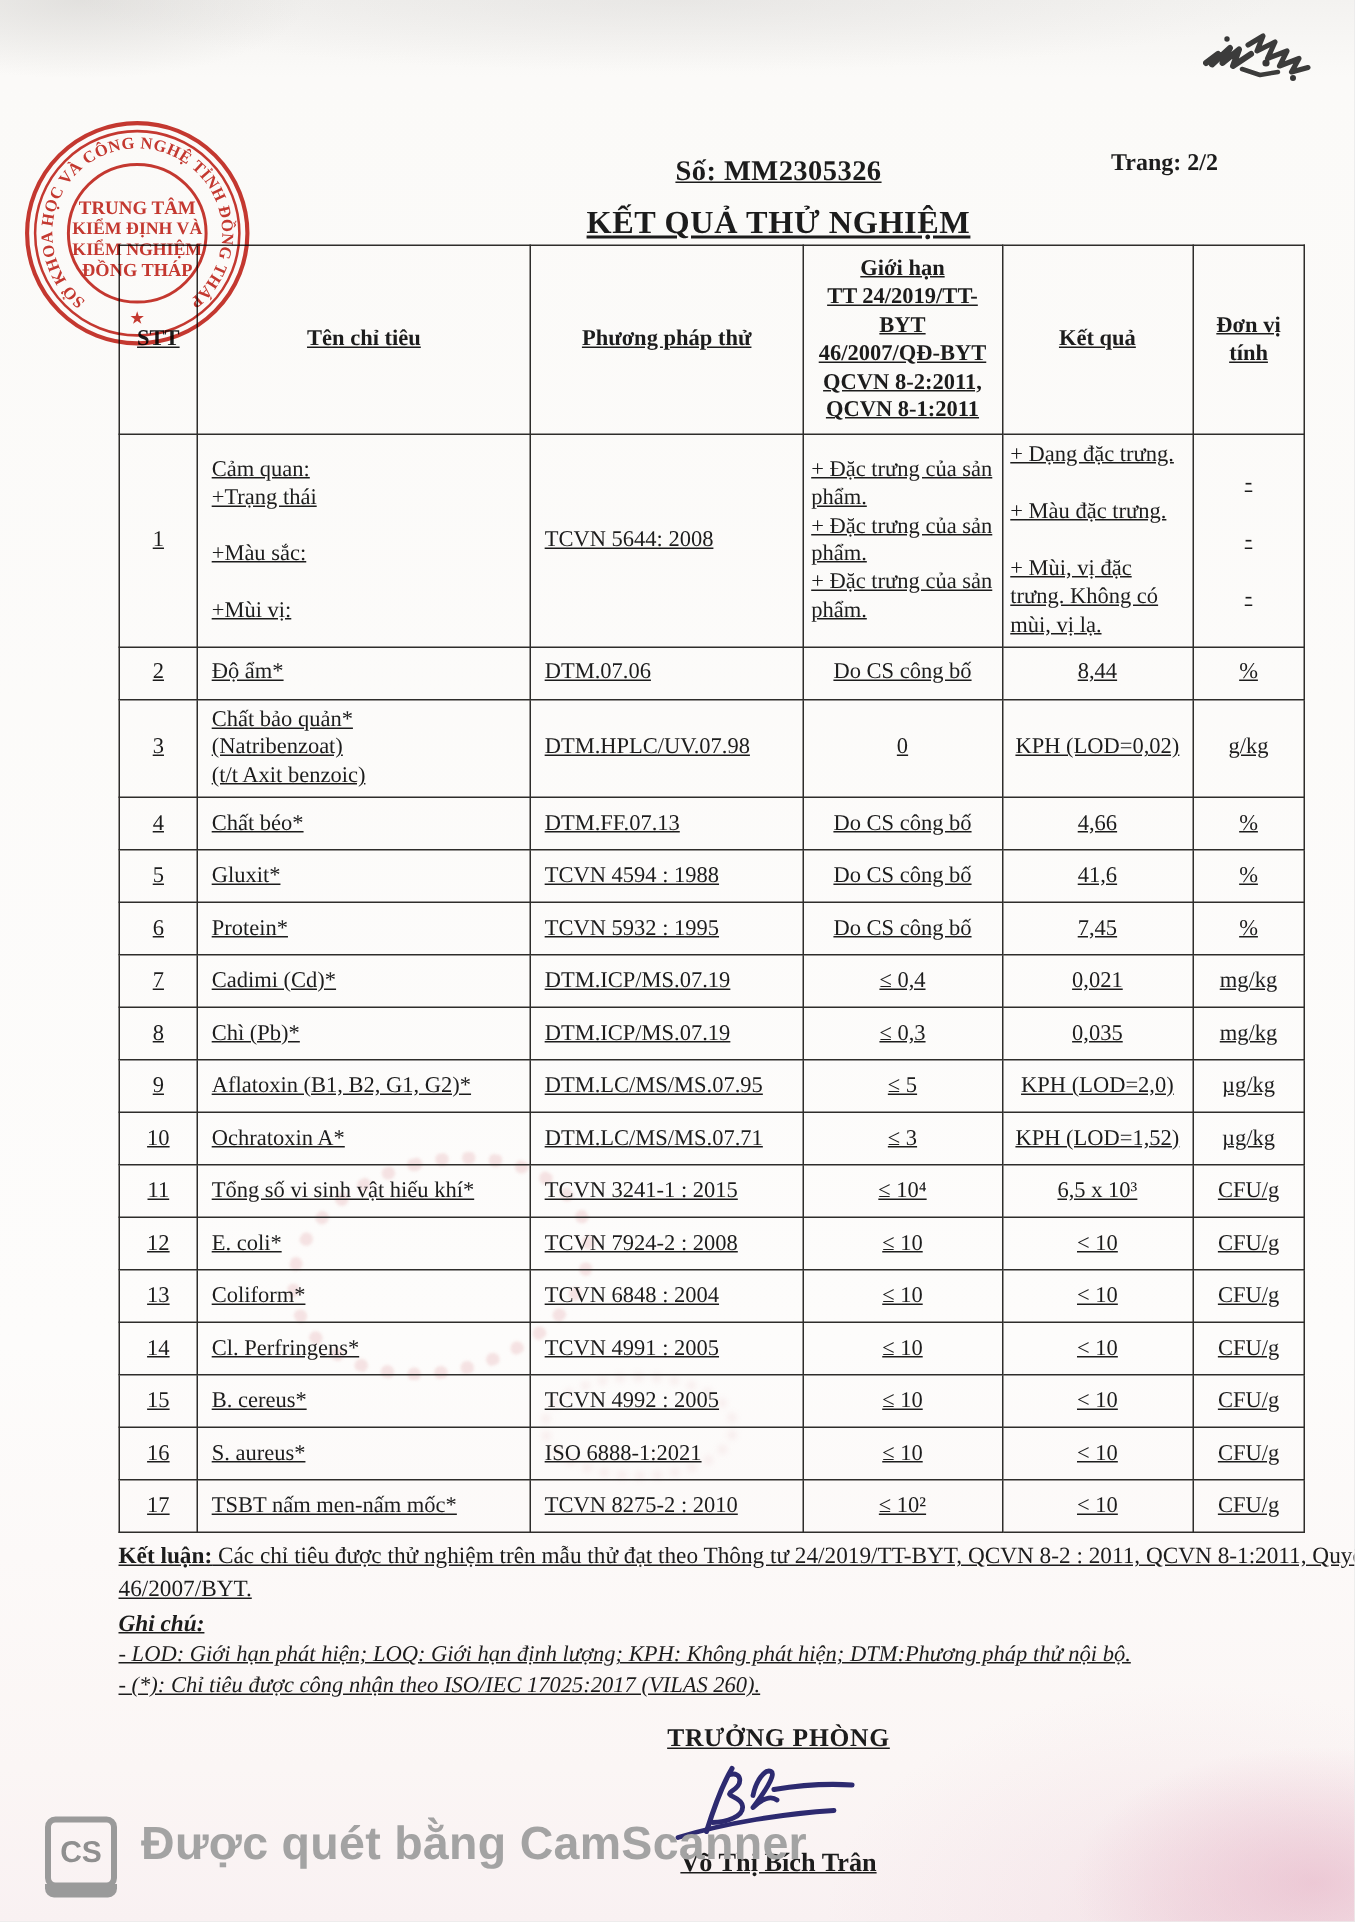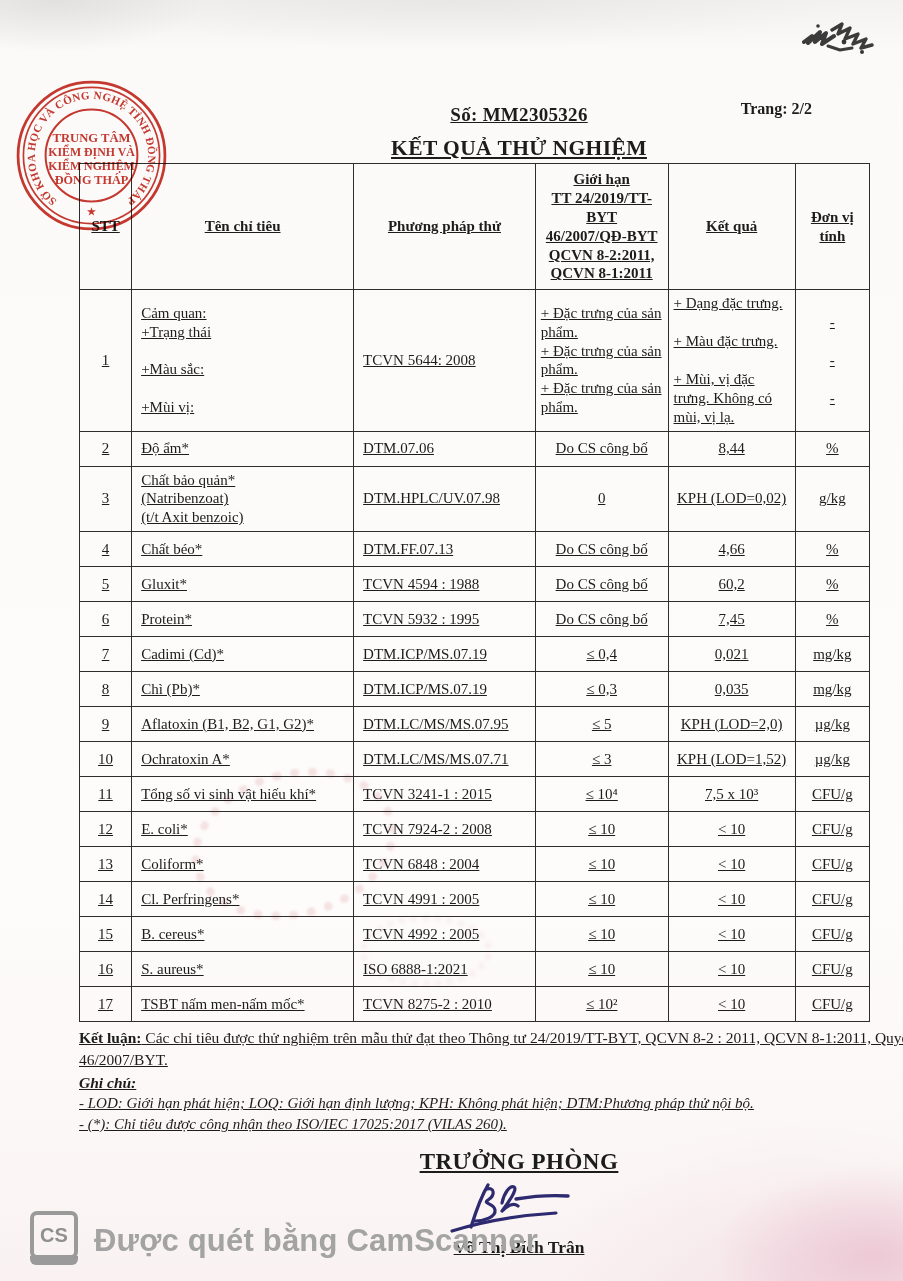--- a/index.html
+++ b/index.html
@@ -28,36 +28,36 @@
   .results td.cell-name,.results td.cell-method{text-align:left;padding-left:9px;}
   .results td.align-left{text-align:left;}
   .results tr{page-break-inside:avoid;}
   .results tbody td{height:26px;}
   .conclusion{margin-top:5px;font-size:15.5px;line-height:1.38;}
   .conclusion .lead b{font-weight:bold;}
   .conclusion p{margin:0;}
   .ghichu{font-weight:bold;font-style:italic;margin-top:2px !important;}
   .note{font-style:italic;font-size:15px;}
   .signature{width:260px;margin:14px 310px 0 auto;text-align:center;}
-  .sig-title{font-size:23px;font-weight:bold;letter-spacing:.5px;}
+  .sig-title{font-size:17px;font-weight:bold;letter-spacing:.5px;}
   .sig-name{font-size:17.5px;font-weight:bold;margin-top:2px;}
   .sig-scribble{display:block;margin:2px auto 0 auto;}
   .stamp{position:absolute;left:15px;top:79px;width:153px;height:153px;opacity:.93;mix-blend-mode:multiply;}
   .ink-blot{position:absolute;left:798px;top:12px;width:84px;height:48px;opacity:.88;}
   .bleed-ring{
     position:absolute;left:190px;top:770px;width:190px;height:130px;border-radius:50%;
     border:9px dotted rgba(196,76,82,.14);transform:rotate(-14deg);filter:blur(1px);
     pointer-events:none;
   }
   .bleed-smudge{
     position:absolute;left:360px;top:915px;width:120px;height:60px;border-radius:50%;
     border:6px dotted rgba(205,120,130,.12);filter:blur(2px);pointer-events:none;
   }
   .watermark{
-    position:absolute;left:30px;bottom:22px;display:flex;align-items:flex-end;gap:16px;
+    position:absolute;left:30px;bottom:22px;display:flex;align-items:flex-start;gap:16px;
     font-family:"Liberation Sans","DejaVu Sans",sans-serif;color:#a3a3a3;
   }
   .wm-text{font-size:31px;font-weight:700;letter-spacing:.2px;}
   .cs-icon{
     width:40px;height:40px;border:4px solid #9a9a9a;border-radius:7px;position:relative;
     display:flex;align-items:center;justify-content:center;
     font-size:20px;font-weight:bold;color:#8f8f8f;
   }
   .cs-icon::after{
     content:"";position:absolute;left:-4px;right:-4px;bottom:-10px;height:9px;
@@ -149,21 +149,21 @@
             <td class="cell-method">DTM.FF.07.13</td>
             <td class="cell-limit">Do CS công bố</td>
             <td class="cell-result">4,66</td>
             <td class="cell-unit">%</td>
           </tr>
           <tr>
             <td class="cell-stt">5</td>
             <td class="cell-name">Gluxit*</td>
             <td class="cell-method">TCVN 4594 : 1988</td>
             <td class="cell-limit">Do CS công bố</td>
-            <td class="cell-result">60,2</td>
+            <td class="cell-result">41,6</td>
             <td class="cell-unit">%</td>
           </tr>
           <tr>
             <td class="cell-stt">6</td>
             <td class="cell-name">Protein*</td>
             <td class="cell-method">TCVN 5932 : 1995</td>
             <td class="cell-limit">Do CS công bố</td>
             <td class="cell-result">7,45</td>
             <td class="cell-unit">%</td>
           </tr>
@@ -197,21 +197,21 @@
             <td class="cell-method">DTM.LC/MS/MS.07.71</td>
             <td class="cell-limit">≤ 3</td>
             <td class="cell-result">KPH (LOD=1,52)</td>
             <td class="cell-unit">µg/kg</td>
           </tr>
           <tr>
             <td class="cell-stt">11</td>
             <td class="cell-name">Tổng số vi sinh vật hiếu khí*</td>
             <td class="cell-method">TCVN 3241-1 : 2015</td>
             <td class="cell-limit">≤ 10⁴</td>
-            <td class="cell-result">7,5 x 10³</td>
+            <td class="cell-result">6,5 x 10³</td>
             <td class="cell-unit">CFU/g</td>
           </tr>
           <tr>
             <td class="cell-stt">12</td>
             <td class="cell-name">E. coli*</td>
             <td class="cell-method">TCVN 7924-2 : 2008</td>
             <td class="cell-limit">≤ 10</td>
             <td class="cell-result">&lt; 10</td>
             <td class="cell-unit">CFU/g</td>
           </tr>

